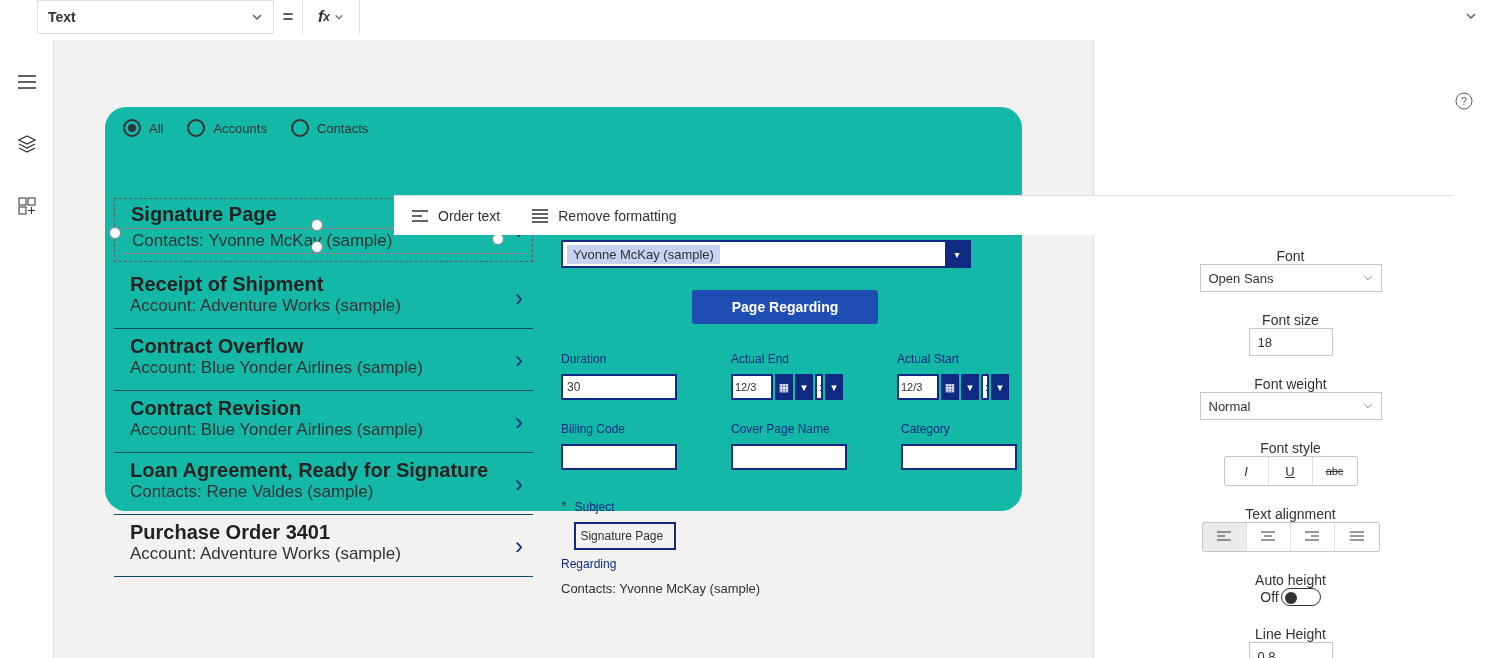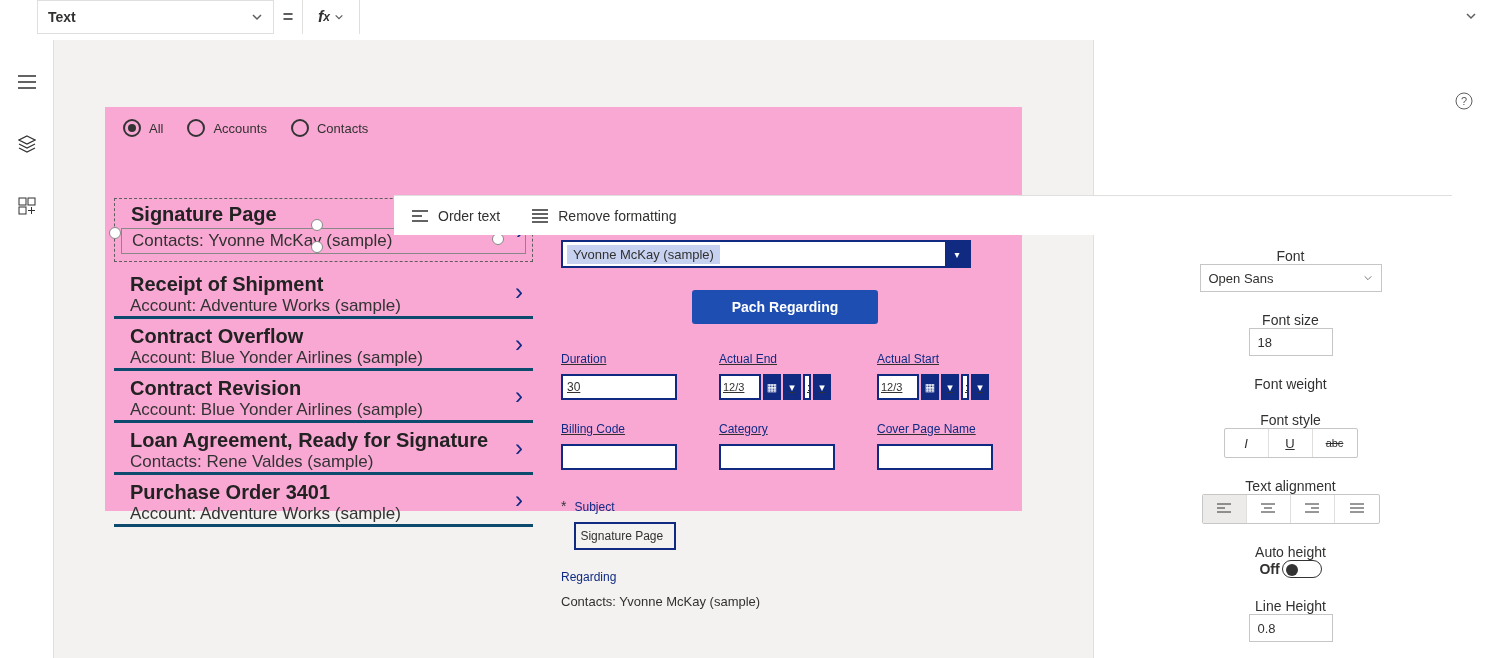--- a/index.html
+++ b/index.html
@@ -22,74 +22,74 @@
 .fmt-item { display: flex; align-items: center; gap: 10px; font-size: 14px; color: #323130; }
 
 
 .iconbar { position: absolute; left: 0; top: 40px; width: 54px; height: 618px; border-right: 1px solid #e1dfdd; display: flex; flex-direction: column; align-items: center; padding-top: 32px; gap: 42px; }
 .iconbar .ic { width: 20px; height: 20px; display: flex; align-items: center; justify-content: center; color: #323130; }
 
 
 .canvas-bg { position: absolute; left: 54px; top: 40px; right: 394px; bottom: 0; background: #f3f2f1; }
 
 
-.app-canvas { position: absolute; left: 105px; top: 107px; width: 917px; height: 404px; background: #f9a8d4; }
+.app-canvas { position: absolute; left: 105px; top: 107px; width: 917px; height: 404px; background: #14b8a6; border-radius: 21px; }
 .radio-row { display: flex; align-items: center; gap: 24px; padding: 12px 18px 10px 18px; font-size: 13px; }
 .radio { width: 18px; height: 18px; border: 2px solid #333; border-radius: 50%; display: inline-flex; align-items: center; justify-content: center; }
 .radio.sel::after { content: ""; width: 8px; height: 8px; background: #333; border-radius: 50%; }
 .radio-lbl { display: flex; align-items: center; gap: 8px; }
 
 
 .list { position: absolute; left: 9px; top: 94px; width: 419px; }
-.item { border-bottom: 3px solid #0c4a6e; padding: 6px 8px 0 16px; position: relative; }
+.item { border-bottom: 1px solid #0c4a6e; padding: 6px 8px 12px 16px; position: relative; }
 .item .title { font-size: 20px; font-weight: 600; color: #222; }
 .item .sub { font-size: 17px; color: #333; }
 .item .arrow { position: absolute; right: 10px; top: 50%; transform: translateY(-50%); font-size: 24px; color: #102a82; }
 
 
 .sel-item { position: absolute; left: 9px; top: 91px; width: 419px; height: 64px; border: 1px dashed #605e5c; z-index: 3; }
 .sel-item .title { font-size: 20px; font-weight: 600; color: #222; padding: 4px 0 0 16px; }
 .sel-item .sub-wrap { border: 1px solid #888; margin: 2px 6px 0 6px; height: 26px; display: flex; align-items: center; padding-left: 10px; font-size: 17px; }
 .handle { width: 12px; height: 12px; border: 1px solid #888; border-radius: 50%; background: #fff; position: absolute; }
 
 
 .rform { position: absolute; left: 456px; top: 133px; width: 448px; }
 .combo { width: 410px; height: 28px; border: 2px solid #102a82; display: flex; align-items: center; justify-content: space-between; background: #fff; font-size: 13px; }
 .combo .val { background: #c7d2f0; padding: 2px 6px; margin-left: 4px; }
 .combo .dd { width: 24px; height: 100%; background: #102a82; color: #fff; display: flex; align-items: center; justify-content: center; font-size: 10px; }
 .pbtn { width: 186px; height: 34px; background: #1f4eb3; color: #fff; border-radius: 3px; display: flex; align-items: center; justify-content: center; font-weight: 600; font-size: 14px; margin: 22px auto 0; }
 
-.fields { display: flex; gap: 42px; margin-top: 28px; text-decoration: underline; }
+.fields { display: flex; gap: 54px; margin-top: 28px; }
 .fcol { width: 116px; }
 .flabel { font-size: 12px; color: #102a82; margin-bottom: 8px; white-space: nowrap; }
 .finput { width: 116px; height: 26px; border: 2px solid #102a82; font-size: 12px; padding-left: 4px; display: flex; align-items: center; background: #fff; }
 .dateinp { display: flex; gap: 2px; }
 .dateinp .dbox { height: 26px; border: 2px solid #102a82; font-size: 11px; padding: 0 2px; display: flex; align-items: center; background: #fff; }
 .subject-row { margin-top: 30px; display: flex; align-items: flex-start; gap: 8px; }
 .star { color: #333; font-size: 14px; line-height: 12px; }
 .sinput { width: 102px; height: 28px; border: 2px solid #102a82; font-size: 12px; padding-left: 4px; display: flex; align-items: center; margin-top: 6px; }
-.regarding-blk { margin-top: 20px; }
+.regarding-blk { margin-top: 7px; }
 .rtext { font-size: 13px; color: #323130; margin-top: 10px; }
 
 
 .right-panel { position: absolute; right: 0; top: 40px; width: 394px; height: 618px; border-left: 1px solid #e1dfdd; background: #fff; }
 .help-ic { position: absolute; right: 14px; top: 52px; color: #605e5c; font-size: 16px; }
 .props { position: absolute; top: 198px; left: 0; right: 0; }
 .prow { display: flex; align-items: center; justify-content: space-between; padding: 10px 14px; font-size: 14px; flex-direction: column; }
 .pval-sel { width: 182px; height: 28px; border: 1px solid #c8c6c4; display: flex; align-items: center; justify-content: space-between; padding: 0 8px; font-size: 13px; background: #fff; }
 .pval-inp { width: 84px; height: 28px; border: 1px solid #c8c6c4; padding: 0 8px; font-size: 13px; background: #fff; display: flex; align-items: center; }
 .btn-grp { display: flex; border: 1px solid #c8c6c4; border-radius: 2px; overflow: hidden; background: #fff; }
 .btn-grp .b { width: 44px; height: 28px; display: flex; align-items: center; justify-content: center; border-right: 1px solid #e1dfdd; font-size: 13px; }
 .btn-grp .b:last-child { border-right: none; }
 .btn-grp .b.on { background: #edebe9; }
 .tog { width: 40px; height: 18px; border-radius: 10px; position: relative; }
 .tog::after { content: ""; position: absolute; width: 12px; height: 12px; border-radius: 50%; top: 3px; background: #fff; }
 .tog.off { border: 1px solid #333; }
 .tog.off::after { left: 3px; background: #333; }
-.tog-row { display: flex; align-items: center; gap: 2px; font-weight: bold; }
+.tog-row { display: flex; align-items: center; gap: 2px; }
 svg { display: block; }
 </style>
 </head>
 <body>
 
 <div class="topbar">
   <div class="prop-select">
     <span>Text</span>
     <svg width="12" height="12" viewBox="0 0 12 12">
         <path d="M2 4l4 4 4-4" stroke="#605e5c" stroke-width="1.5" fill="none"></path>
@@ -209,21 +209,21 @@
         <span class="arrow">›</span>
       </div>
     </div>
 
   <div class="rform">
     <div class="combo">
       <span class="val">Yvonne McKay (sample)</span>
       <span class="dd">▾</span>
     </div>
     <div class="pbtn">
-        <span>Pach Regarding</span>
+        <span>Page Regarding</span>
       </div>
 
     <div class="fields">
       <div class="fcol">
         <div class="flabel">Duration</div>
         <div class="finput">
             <span>30</span>
           </div>
       </div>
       <div class="fcol">
@@ -251,25 +251,25 @@
         </div>
       </div>
     </div>
 
     <div class="fields" style="margin-top:22px;">
       <div class="fcol">
         <div class="flabel">Billing Code</div>
         <div class="finput"></div>
       </div>
       <div class="fcol">
+        <div class="flabel">Cover Page Name</div>
+        <div class="finput"></div>
+      </div>
+      <div class="fcol">
         <div class="flabel">Category</div>
-        <div class="finput"></div>
-      </div>
-      <div class="fcol">
-        <div class="flabel">Cover Page Name</div>
         <div class="finput"></div>
       </div>
     </div>
 
     <div class="subject-row">
       <span class="star">*</span>
       <div>
         <div class="flabel">Subject</div>
         <div class="sinput">
             <span>Signature Page</span>
@@ -302,20 +302,26 @@
         </div>
     </div>
     <div class="prow">
       <span>Font size</span>
       <div class="pval-inp">
           <span>18</span>
         </div>
     </div>
     <div class="prow">
       <span>Font weight</span>
+      <div class="pval-sel">
+          <span>Normal</span>
+          <svg width="10" height="10" viewBox="0 0 12 12">
+            <path d="M2 4l4 4 4-4" stroke="#605e5c" fill="none"></path>
+          </svg>
+        </div>
     </div>
     <div class="prow">
       <span>Font style</span>
       <div class="btn-grp">
         <div class="b" style="font-style:italic;">I</div>
         <div class="b" style="text-decoration:underline;">U</div>
         <div class="b" style="text-decoration:line-through;font-size:11px;">abc</div>
       </div>
     </div>
     <div class="prow">

